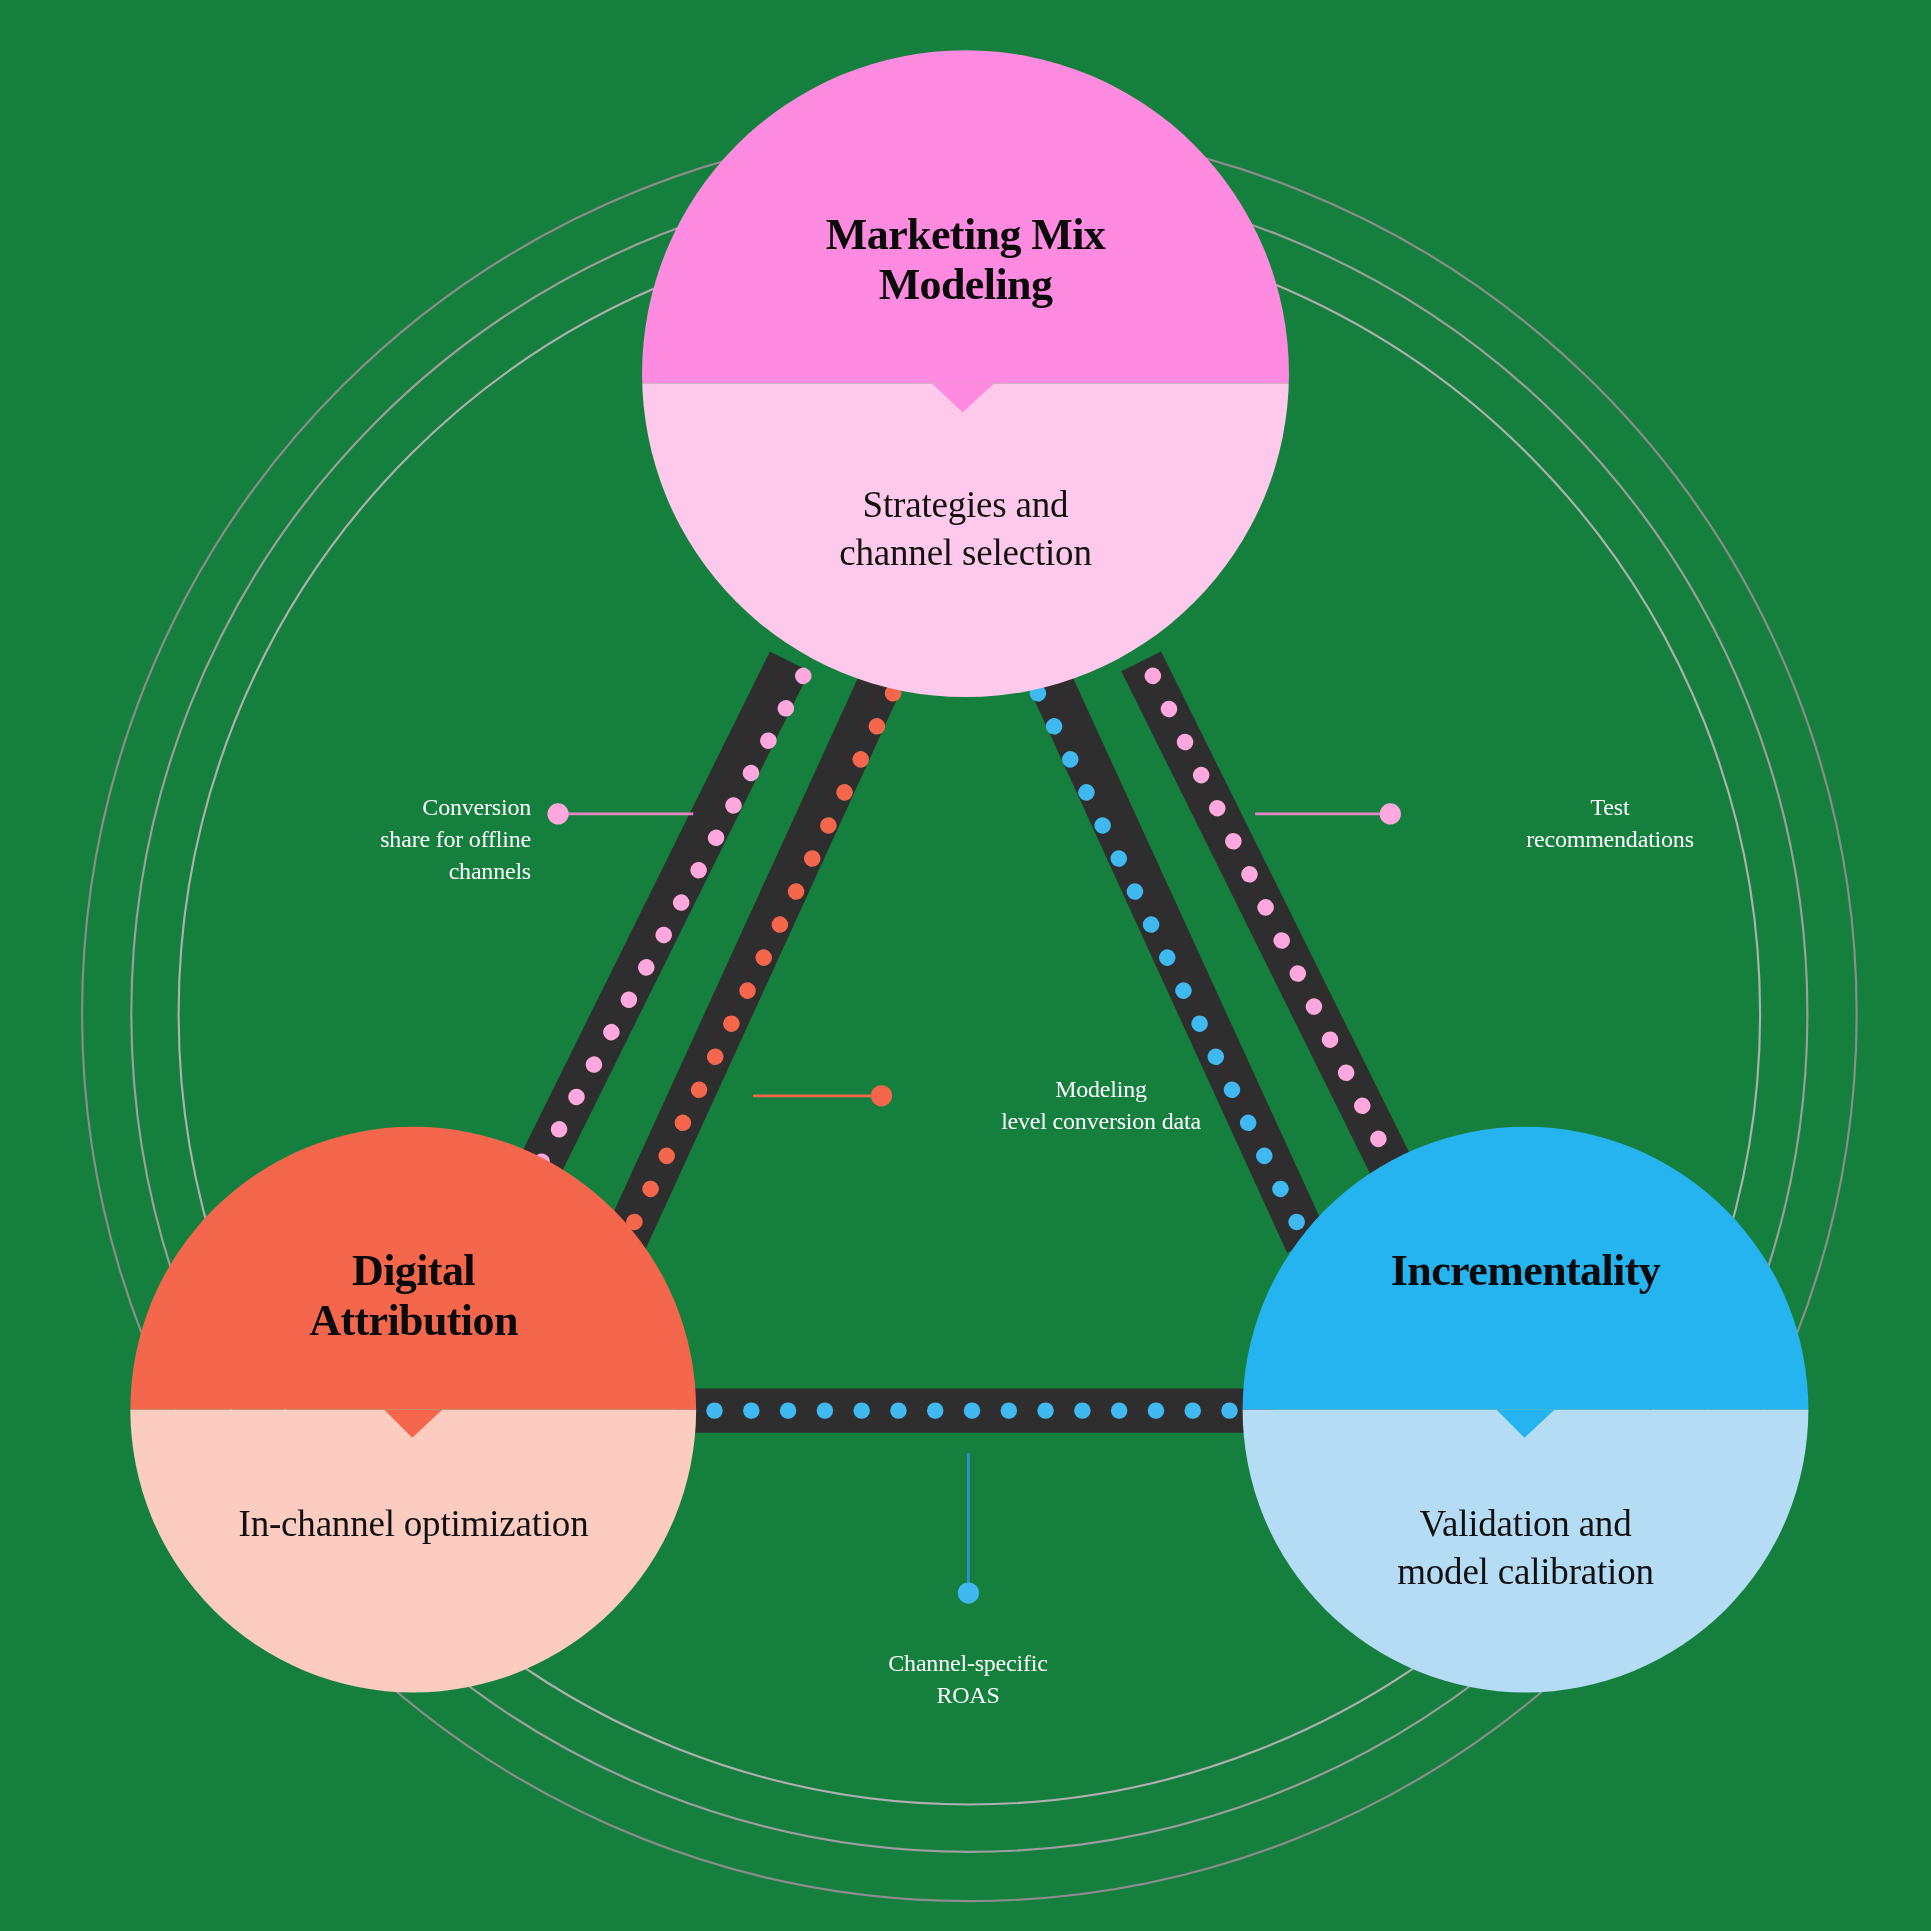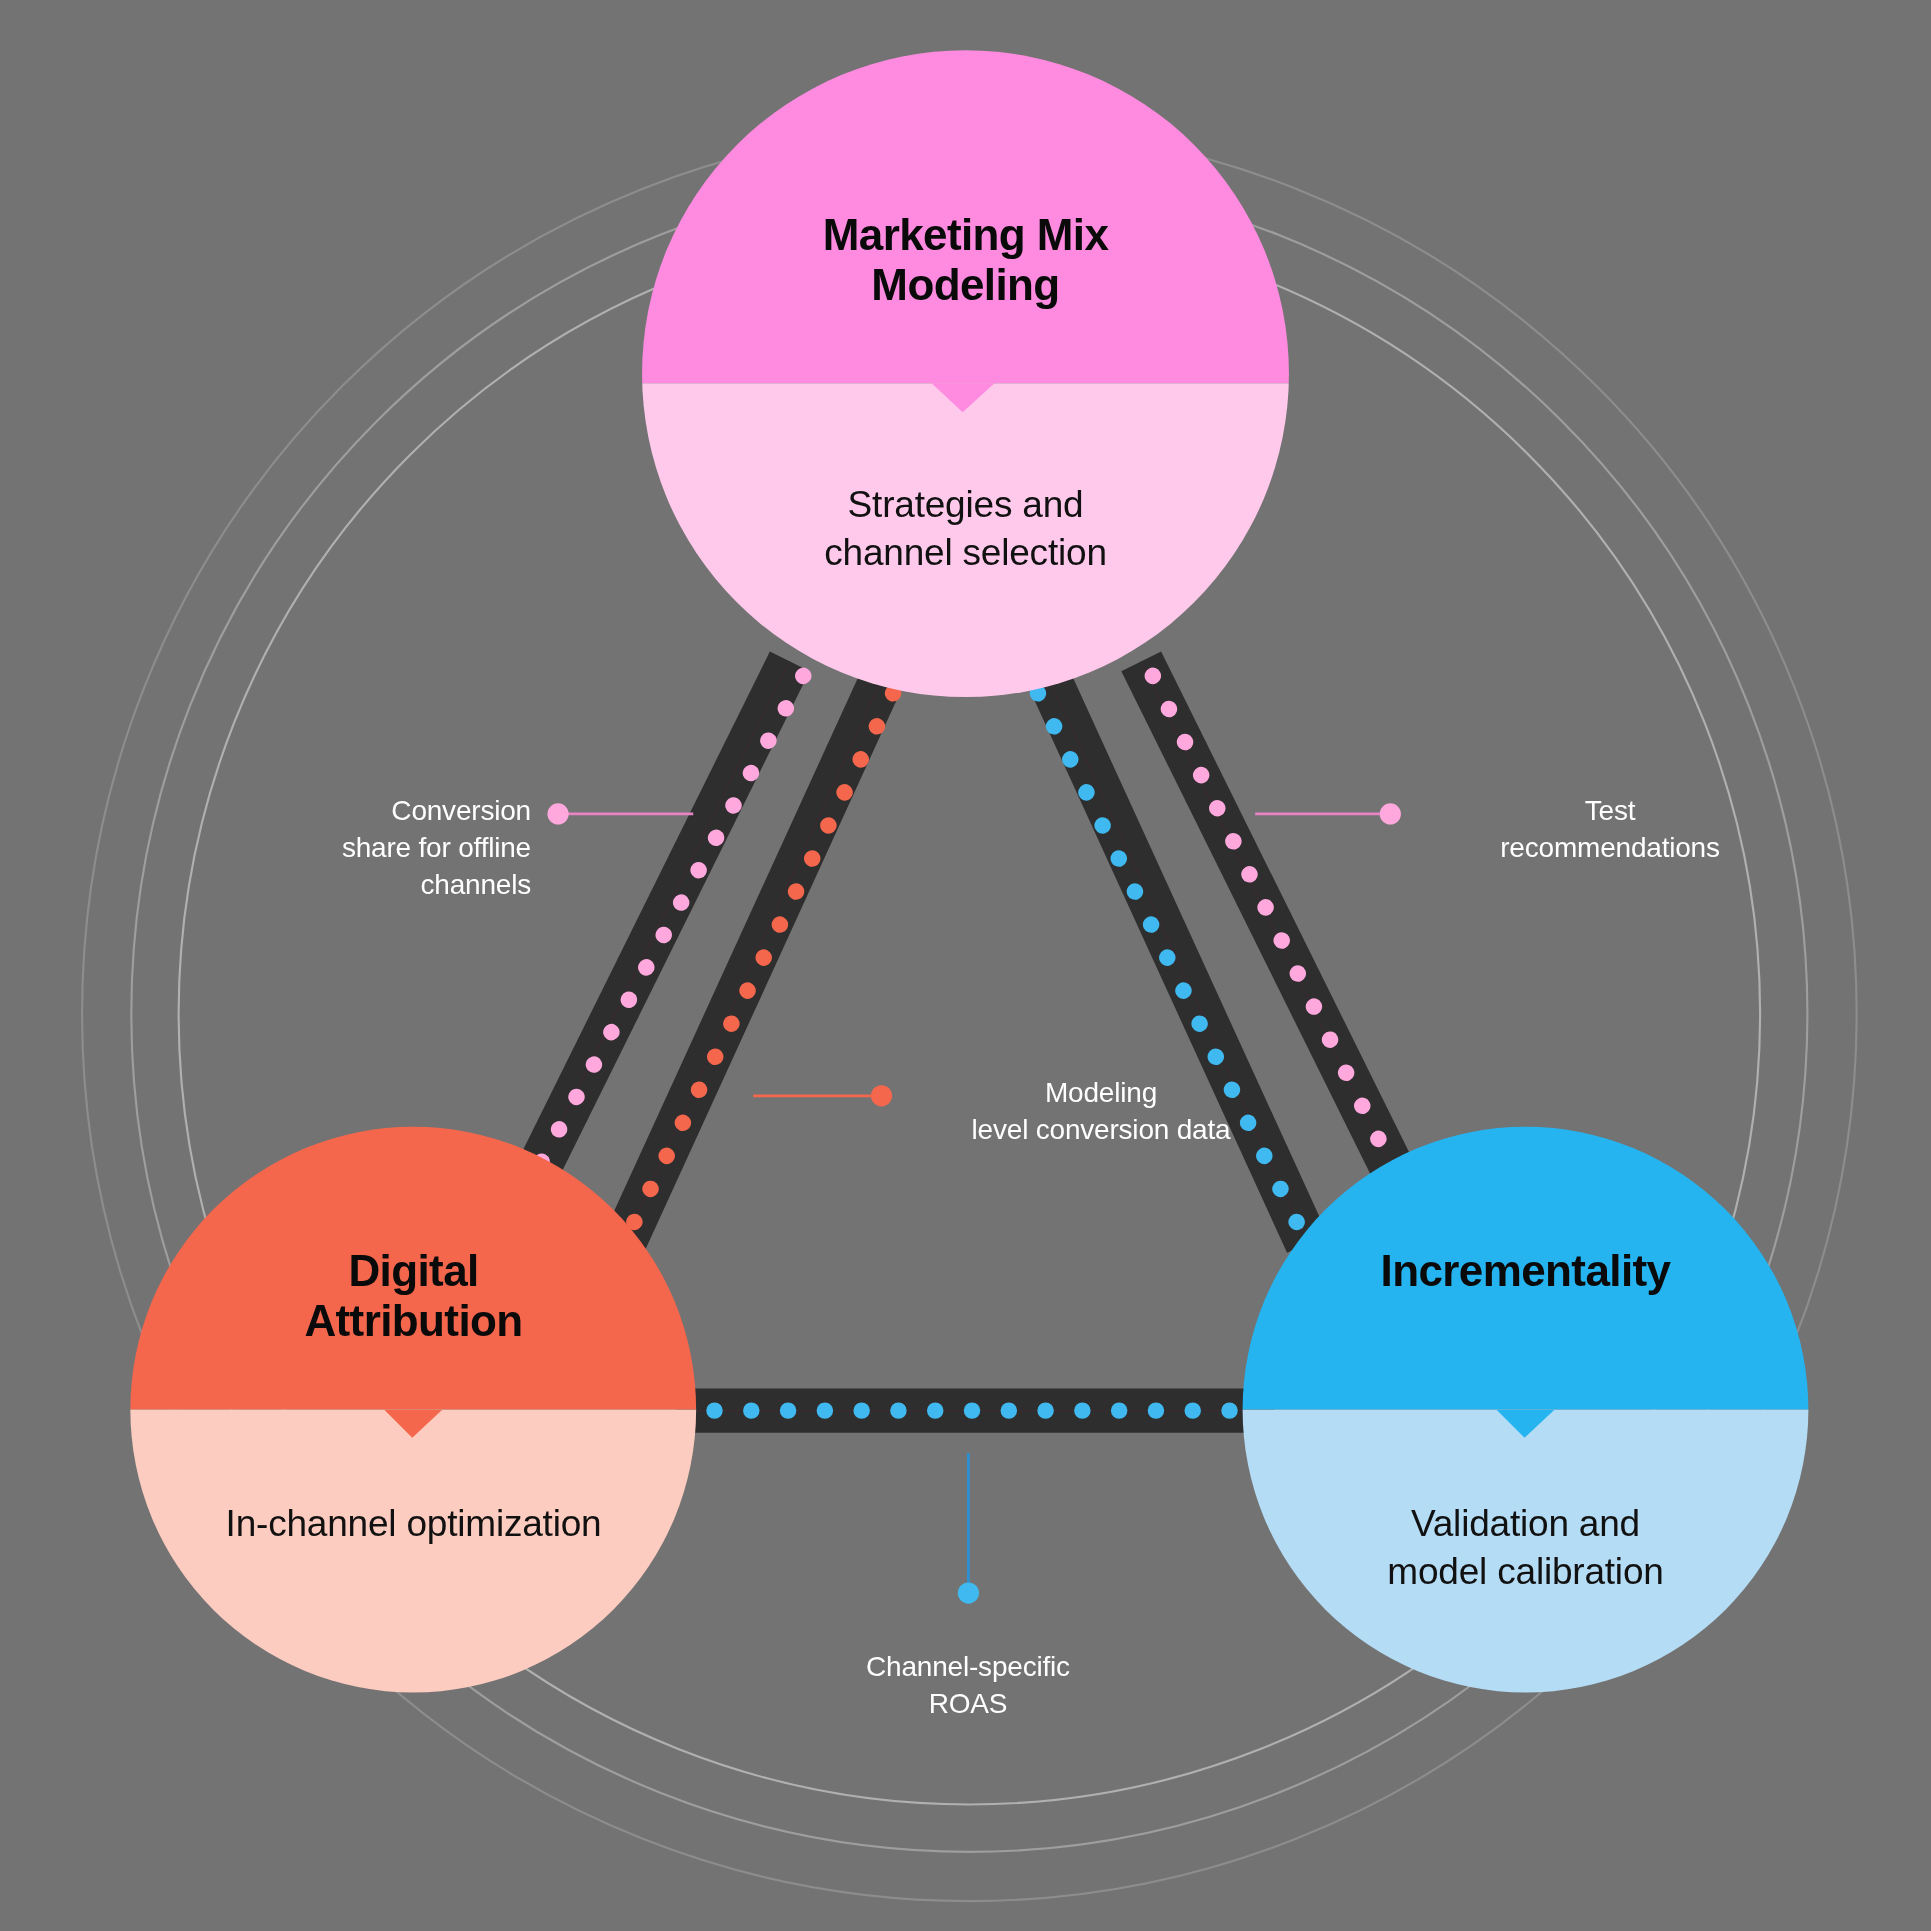--- a/index.html
+++ b/index.html
@@ -1,29 +1,29 @@
 <!DOCTYPE html>
 <html><head>
 <meta charset="utf-8">
 <style>
   html,body{margin:0;padding:0;background:#000;}
   body{width:1931px;height:1931px;overflow:hidden;
        font-family:"Liberation Sans","DejaVu Sans",sans-serif;}
-  #stage{position:relative;width:1931px;height:1931px;background:#737373;}
+  #stage{position:relative;width:1931px;height:1931px;background:#15803d;font-family:Liberation Serif, serif;}
   svg.layer{position:absolute;left:0;top:0;width:1931px;height:1931px;}
   .node-title{
     position:absolute;text-align:center;color:#0a0a0a;
     font-size:44px;font-weight:700;line-height:1.14;letter-spacing:-0.6px;
   }
   .node-sub{
     position:absolute;text-align:center;color:#111;
     font-size:37px;font-weight:400;line-height:1.3;letter-spacing:-0.2px;
   }
   .ann{
-    position:absolute;color:#fff;font-size:28px;font-weight:400;
+    position:absolute;color:#fff;font-size:24px;font-weight:400;
     line-height:1.33;letter-spacing:-0.2px;
   }
   .ann.r{text-align:right;}
   .ann.l{text-align:center;}
   .ann.c{text-align:center;}
 </style>
 </head>
 <body>
 
 <div id="stage">

